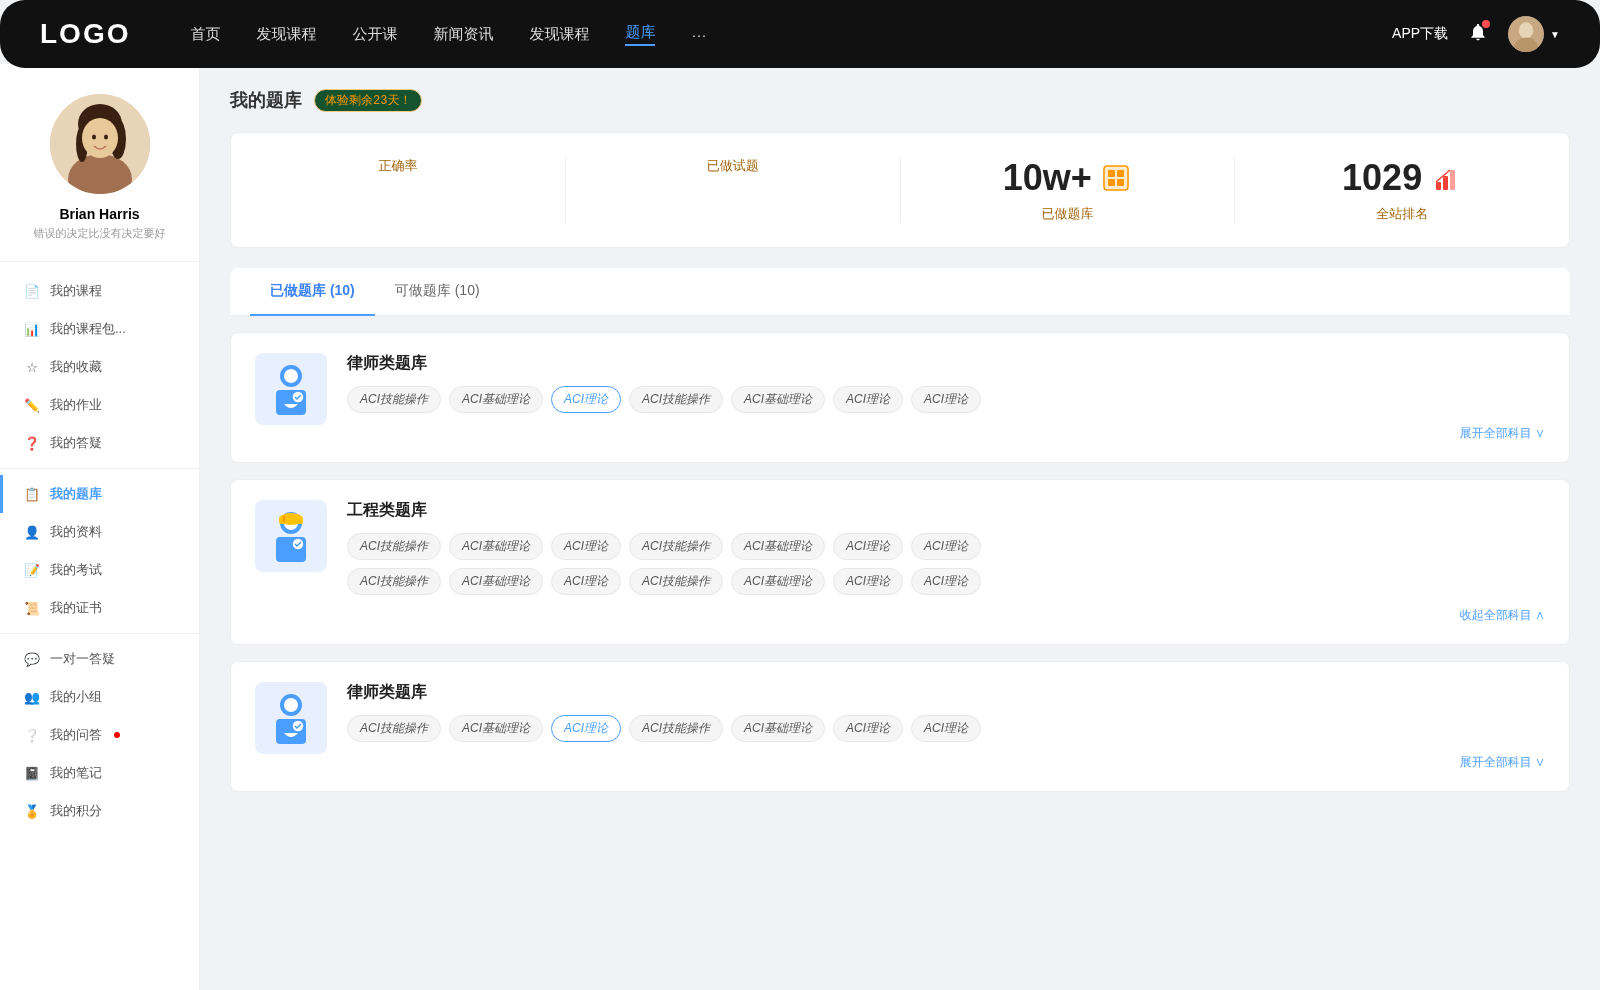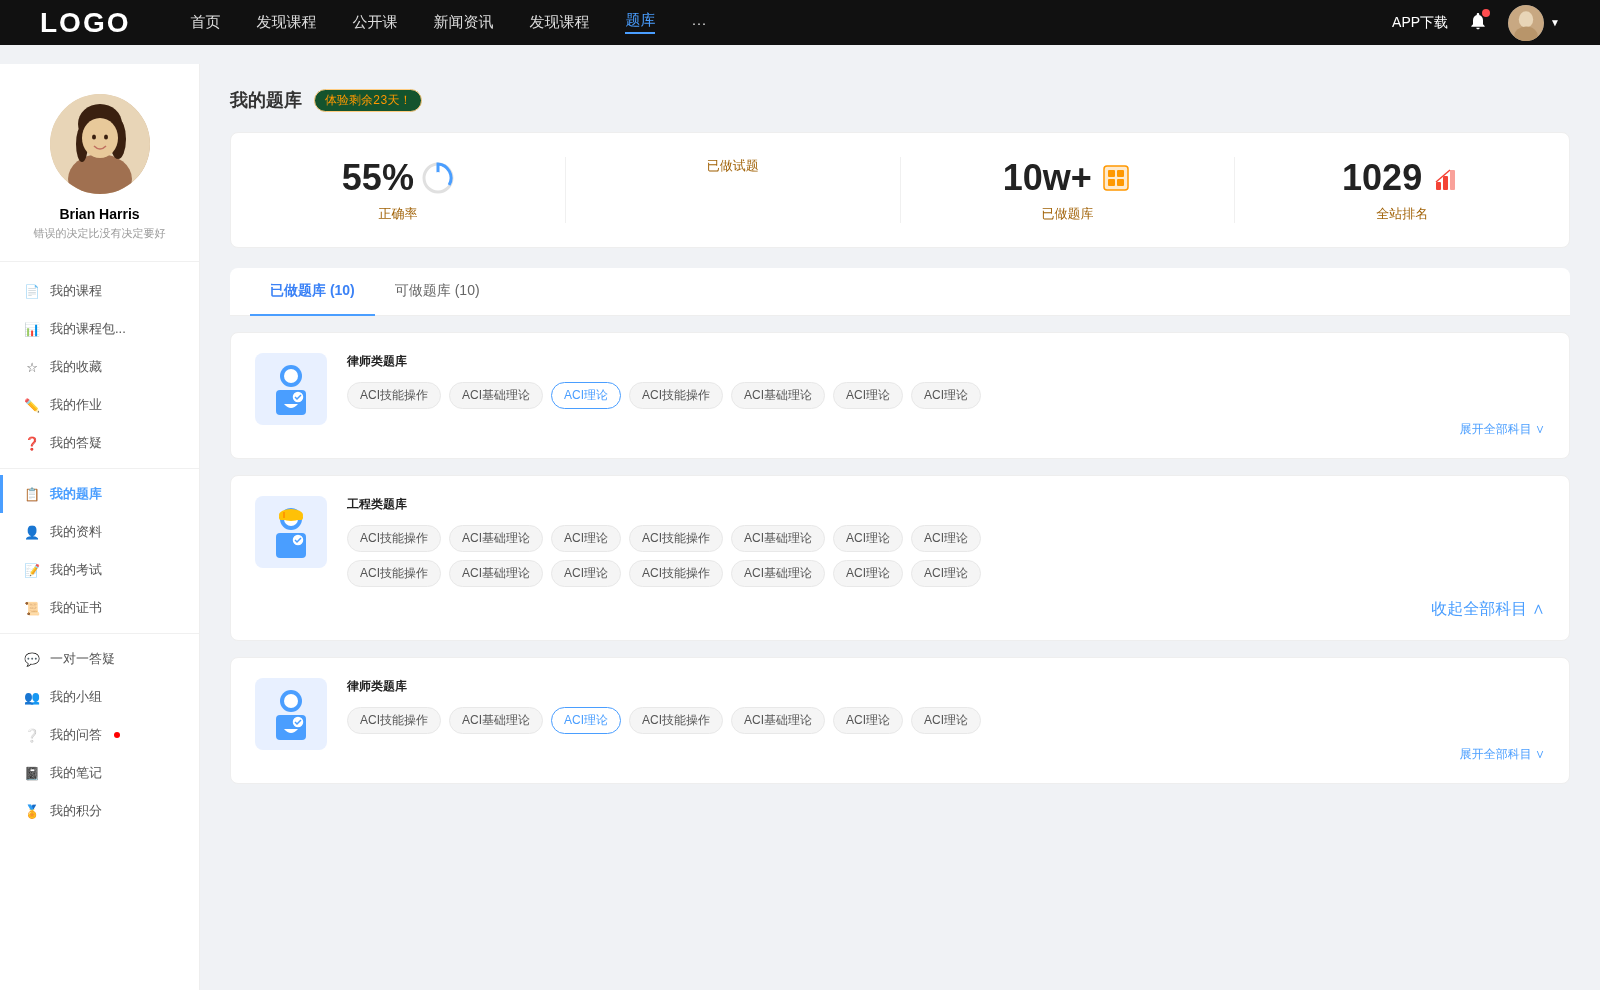--- a/index.html
+++ b/index.html
@@ -1,27 +1,28 @@
 <!DOCTYPE html>
 <html><head>
   <meta charset="utf-8">
   <style>
     * { box-sizing: border-box; margin: 0; padding: 0; }
     body { font-family: -apple-system, BlinkMacSystemFont, 'PingFang SC', 'Microsoft YaHei', sans-serif; background: #f0f2f5; color: #333; }
 
     
     .navbar {
       background: #111;
-      height: 45px;
+      height: 68px;
       display: flex;
       align-items: center;
       padding: 0 40px;
       position: fixed;
       top: 0; left: 0; right: 0;
       z-index: 100;
+      border-radius: 25px;
     }
     .navbar-logo {
       color: white;
       font-size: 28px;
       font-weight: bold;
       letter-spacing: 2px;
       margin-right: 60px;
     }
     .navbar-nav {
       display: flex;
@@ -277,30 +278,31 @@
       border-radius: 8px;
       flex-shrink: 0;
       display: flex;
       align-items: center;
       justify-content: center;
     }
     .qbank-body {
       flex: 1;
     }
     .qbank-title {
-      font-size: 12px;
+      font-size: 16px;
       font-weight: 600;
       color: #222;
       margin-bottom: 12px;
     }
     .tags-row {
       display: flex;
       flex-wrap: wrap;
       gap: 8px;
       margin-bottom: 8px;
+      font-style: italic;
     }
     .tag {
       padding: 4px 12px;
       border-radius: 14px;
       font-size: 12px;
       background: #f5f5f5;
       color: #555;
       cursor: pointer;
       border: 1px solid #e8e8e8;
     }
@@ -311,21 +313,21 @@
     }
     .expand-link {
       text-align: right;
       font-size: 12px;
       color: #4a9eff;
       cursor: pointer;
       padding-top: 4px;
     }
     .collapse-link {
       text-align: right;
-      font-size: 16px;
+      font-size: 12px;
       color: #4a9eff;
       cursor: pointer;
       padding-top: 4px;
     }
   </style>
 </head>
 <body>
 
 <nav class="navbar">
   <div class="navbar-logo">LOGO</div>
@@ -452,30 +454,20 @@
   <main class="content">
 
     <div class="page-title-row">
       <h1 class="page-title">我的题库</h1>
       <span class="trial-badge">体验剩余23天！</span>
     </div>
 
     <div class="stats-row">
 
     <div class="stat-item">
-    <div class="stat-value-row">
-      <span class="stat-value">55%</span>
-      <div class="stat-icon">
-              <svg width="32" height="32" viewBox="0 0 32 32">
-                <circle cx="16" cy="16" r="14" fill="none" stroke="#e0e0e0" stroke-width="3"></circle>
-                <path d="M16 16 L16 2 A14 14 0 0 1 27.12 23" stroke="#4a9eff" stroke-width="3" fill="none"></path>
-                <circle cx="16" cy="16" r="6" fill="white"></circle>
-              </svg>
-            </div>
-    </div>
     <div class="stat-label">正确率</div>
   </div>
         <div class="stat-item">
     <div class="stat-label">已做试题</div>
   </div>
         <div class="stat-item">
     <div class="stat-value-row">
       <span class="stat-value">10w+</span>
       <div class="stat-icon">
               <svg width="28" height="28" viewBox="0 0 28 28">

